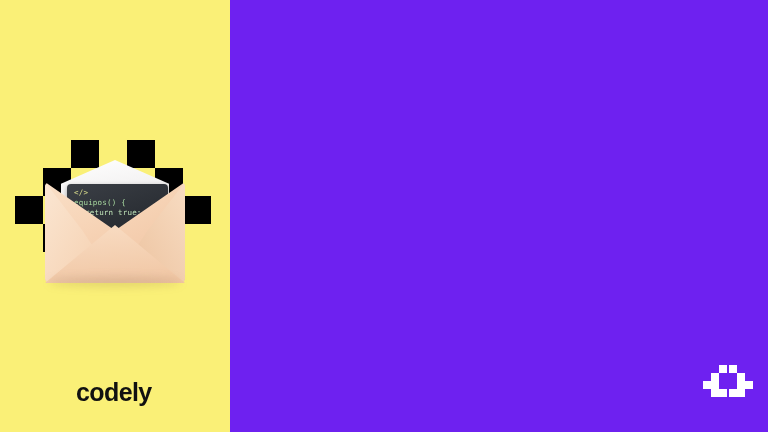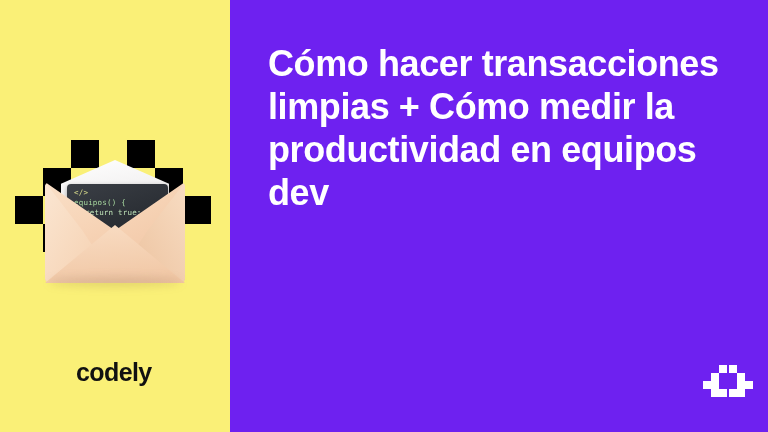--- a/index.html
+++ b/index.html
@@ -154,21 +154,21 @@
     width: 132px;
     height: 10px;
     background: rgba(120, 90, 60, 0.18);
     filter: blur(4px);
     border-radius: 50%;
   }
 
   .brand-wordmark {
     position: absolute;
     left: 76px;
-    top: 360px;
+    top: 380px;
     font-size: 25px;
     font-weight: 700;
     color: #111111;
     letter-spacing: -0.6px;
     line-height: 1;
   }
 
   
   .right-panel {
     position: relative;
@@ -255,21 +255,20 @@
           <div class="env-shadow"></div>
         </div>
       </div>
     </div>
 
     <div class="brand-wordmark">codely</div>
   </div>
 
   <div class="right-panel">
 
-    <div class="post-title">Cómo hacer transacciones limpias + Cómo medir la productividad en equipos dev</div>
 
     <div class="pixel-logo">
 
       <i style="left:16px; top:0px;"></i>
       <i style="left:8px;  top:8px;"></i>
       <i style="left:0px;  top:16px;"></i>
       <i style="left:8px;  top:24px;"></i>
       <i style="left:16px; top:24px;"></i>
 
       <i style="left:8px;  top:16px;"></i>

